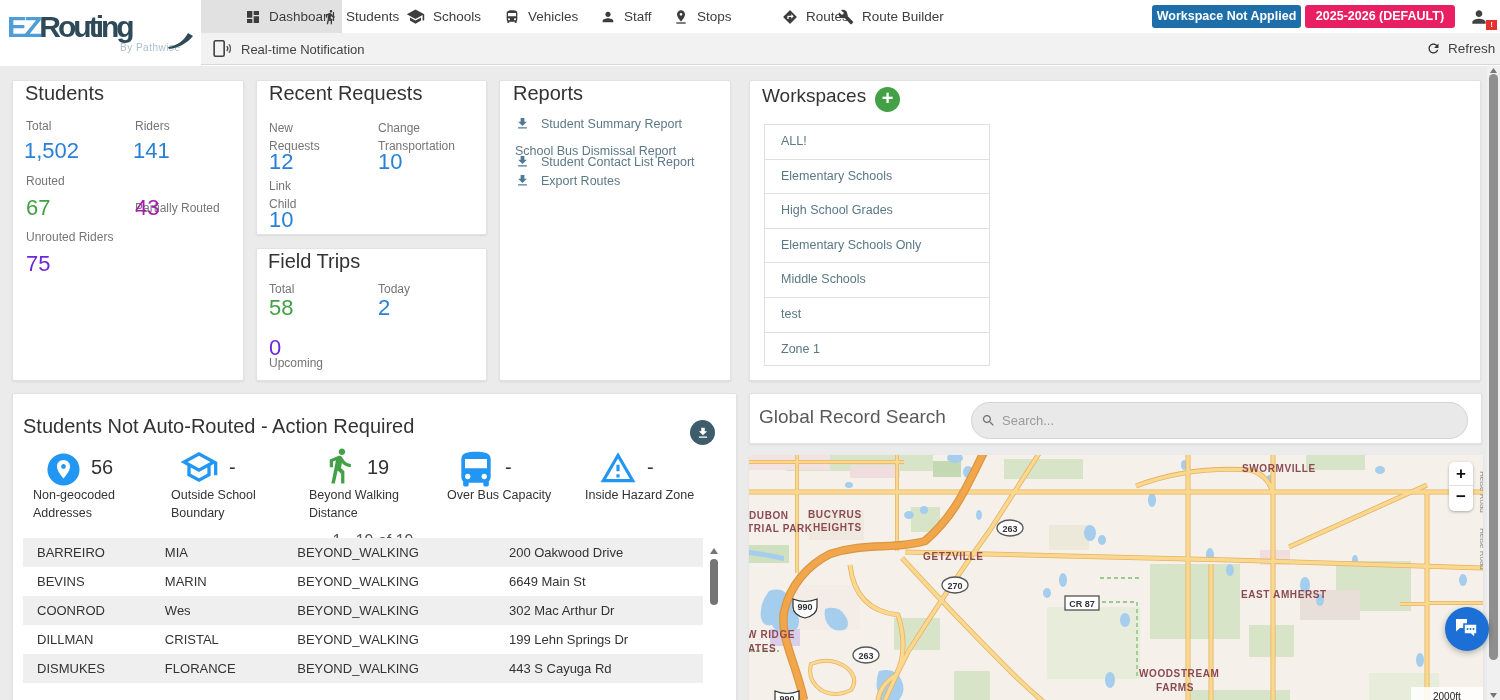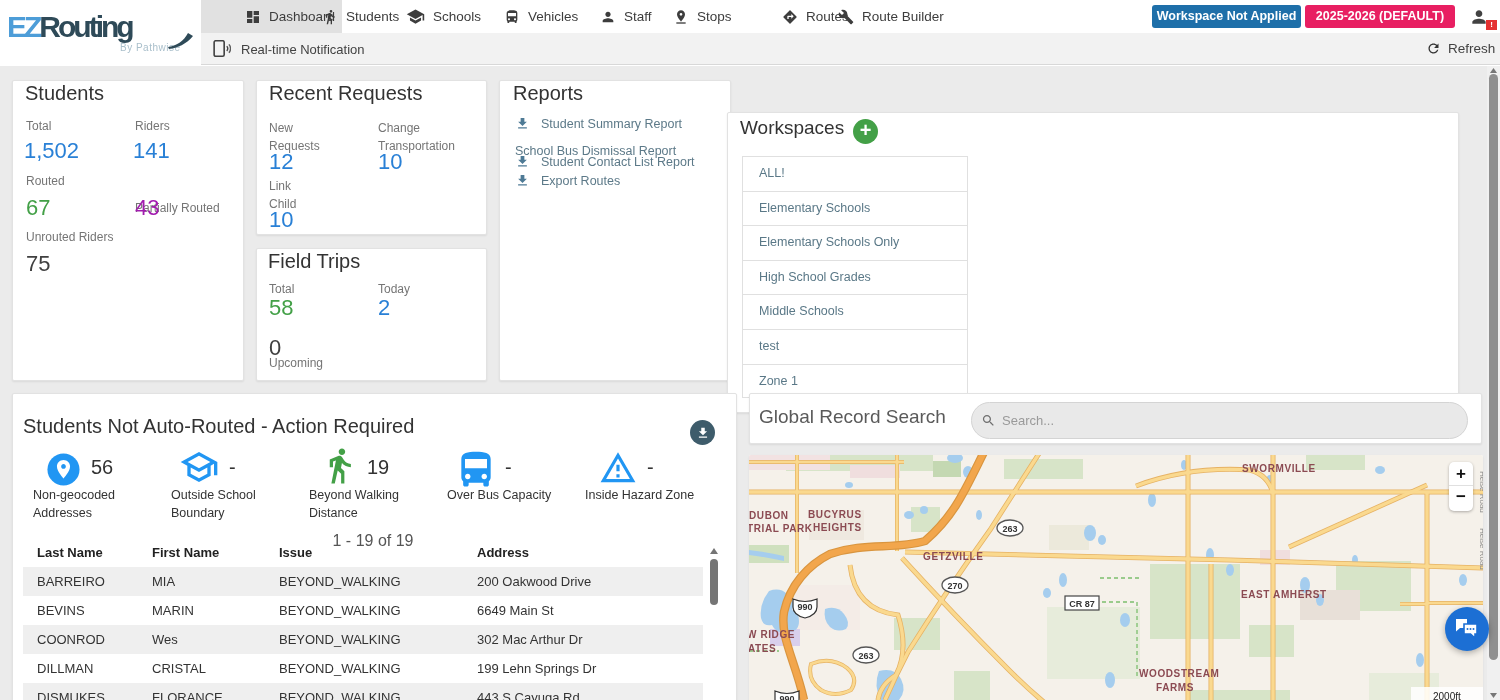--- a/index.html
+++ b/index.html
@@ -26,21 +26,21 @@
 #rtn { position:absolute; left:213px; top:40px; display:flex; align-items:center; gap:10px; font-size:13px; color:#424242; }
 #rtn svg { width:17px; height:18px; fill:#424242; }
 #refresh { position:absolute; left:1426px; top:41px; display:flex; align-items:center; gap:7px; font-size:13.5px; color:#424242; }
 #refresh svg { width:15px; height:15px; fill:#333; }
 
 
 .card { position:absolute; background:#fff; border:1px solid #e2e2e2; border-radius:2px; box-shadow:0 1px 2px rgba(0,0,0,0.08); }
 .cardtitle { font-size:20px; color:#333; }
 .stlabel { font-size:12px; color:#757575; }
 .stval { font-size:22px; }
-.blue { color:#2980d6; } .green { color:#43a047; } .orange { color:#a21caf; } .red { color:#404040; }
+.blue { color:#2980d6; } .green { color:#43a047; } .orange { color:#a21caf; } .red { color:#6d28d9; }
 
 
 #pagescroll { position:absolute; left:1487px; top:66px; width:13px; height:634px; background:#f0f0f0; z-index:30; }
 #pagescroll .thumb { position:absolute; left:2px; top:8px; width:9px; height:586px; background:#8f8f8f; border-radius:5px; }
 #chatfab { position:absolute; left:1445px; top:607px; width:44px; height:44px; border-radius:50%; background:#1c6fd4; z-index:40; box-shadow:0 2px 6px rgba(0,0,0,0.3); }
 .rpt { position:absolute; left:15px; height:19px; display:flex; align-items:center; gap:11px; font-size:12.5px; color:#5c7988; }
 .rpt svg { width:15px; height:15px; fill:#4e7a95; }
 .wsrow { height:34.6px; line-height:33.6px; padding-left:16px; font-size:12.5px; color:#5a7887; border:1px solid #e0e0e0; border-bottom:none; background:#fff; }
 .wsrow:last-child { border-bottom:1px solid #e0e0e0; }
 
@@ -194,28 +194,28 @@
       </svg>
       <span>Student Contact List Report</span>
     </div>
   <div class="rpt" style="top:90px;">
       <svg viewBox="0 0 24 24">
         <path d="M19 9h-4V3H9v6H5l7 7 7-7zM5 18v2h14v-2H5z"></path>
       </svg>
       <span>Export Routes</span>
     </div>
 </div>
-<div class="card" id="card-workspaces" style="left:727px; top:80px; width:732px; height:301px;margin-top:32px;">
+<div class="card" id="card-workspaces" style="left:749px; top:80px; width:732px; height:301px;">
   <div class="abs cardtitle" style="left:12px; top:4px; font-size:19px;">Workspaces</div>
   <div class="abs" style="left:125px; top:6px; width:25px; height:25px; border-radius:50%; background:#43a047; color:#fff; font-size:20px; text-align:center; line-height:23px; font-weight:bold;">+</div>
   <div class="abs" id="wslist" style="left:14px; top:43px; width:226px;">
     <div class="wsrow">ALL!</div>
     <div class="wsrow">Elementary Schools</div>
+    <div class="wsrow">High School Grades</div>
     <div class="wsrow">Elementary Schools Only</div>
-    <div class="wsrow">High School Grades</div>
     <div class="wsrow">Middle Schools</div>
     <div class="wsrow">test</div>
     <div class="wsrow">Zone 1</div>
   </div>
 </div>
 
 <div class="card" id="card-actions" style="left:12px; top:393px; width:725px; height:330px;">
   <div id="actitle">Students Not Auto-Routed - Action Required</div>
   <div id="dlbtn">
       <svg viewBox="0 0 24 24">
@@ -254,26 +254,20 @@
   <div class="stat" style="left:572px;">
     <svg class="ic" viewBox="0 0 24 24" style="fill:#2196f3;width:38px;height:38px;left:14px;top:-4px;">
         <path d="M12 5.99L19.53 19H4.47L12 5.99M12 2L1 21h22L12 2zm1 14h-2v2h2v-2zm0-6h-2v4h2v-4z"></path>
       </svg>
     <div class="val" style="left:62px;">-</div>
     <div class="lbl" style="width:145px;">Inside Hazard Zone</div>
   </div>
   <div id="pagin">1 - 19 of 19</div>
   <table id="actbl">
     <tbody>
-        <tr>
-          <th style="width:115px;">Last Name</th>
-          <th style="width:127px;">First Name</th>
-          <th style="width:198px;">Issue</th>
-          <th>Address</th>
-        </tr>
     <tr class="odd">
           <td>BARREIRO</td>
           <td>MIA</td>
           <td>BEYOND_WALKING</td>
           <td>200 Oakwood Drive</td>
         </tr>
     <tr>
           <td>BEVINS</td>
           <td>MARIN</td>
           <td>BEYOND_WALKING</td>

